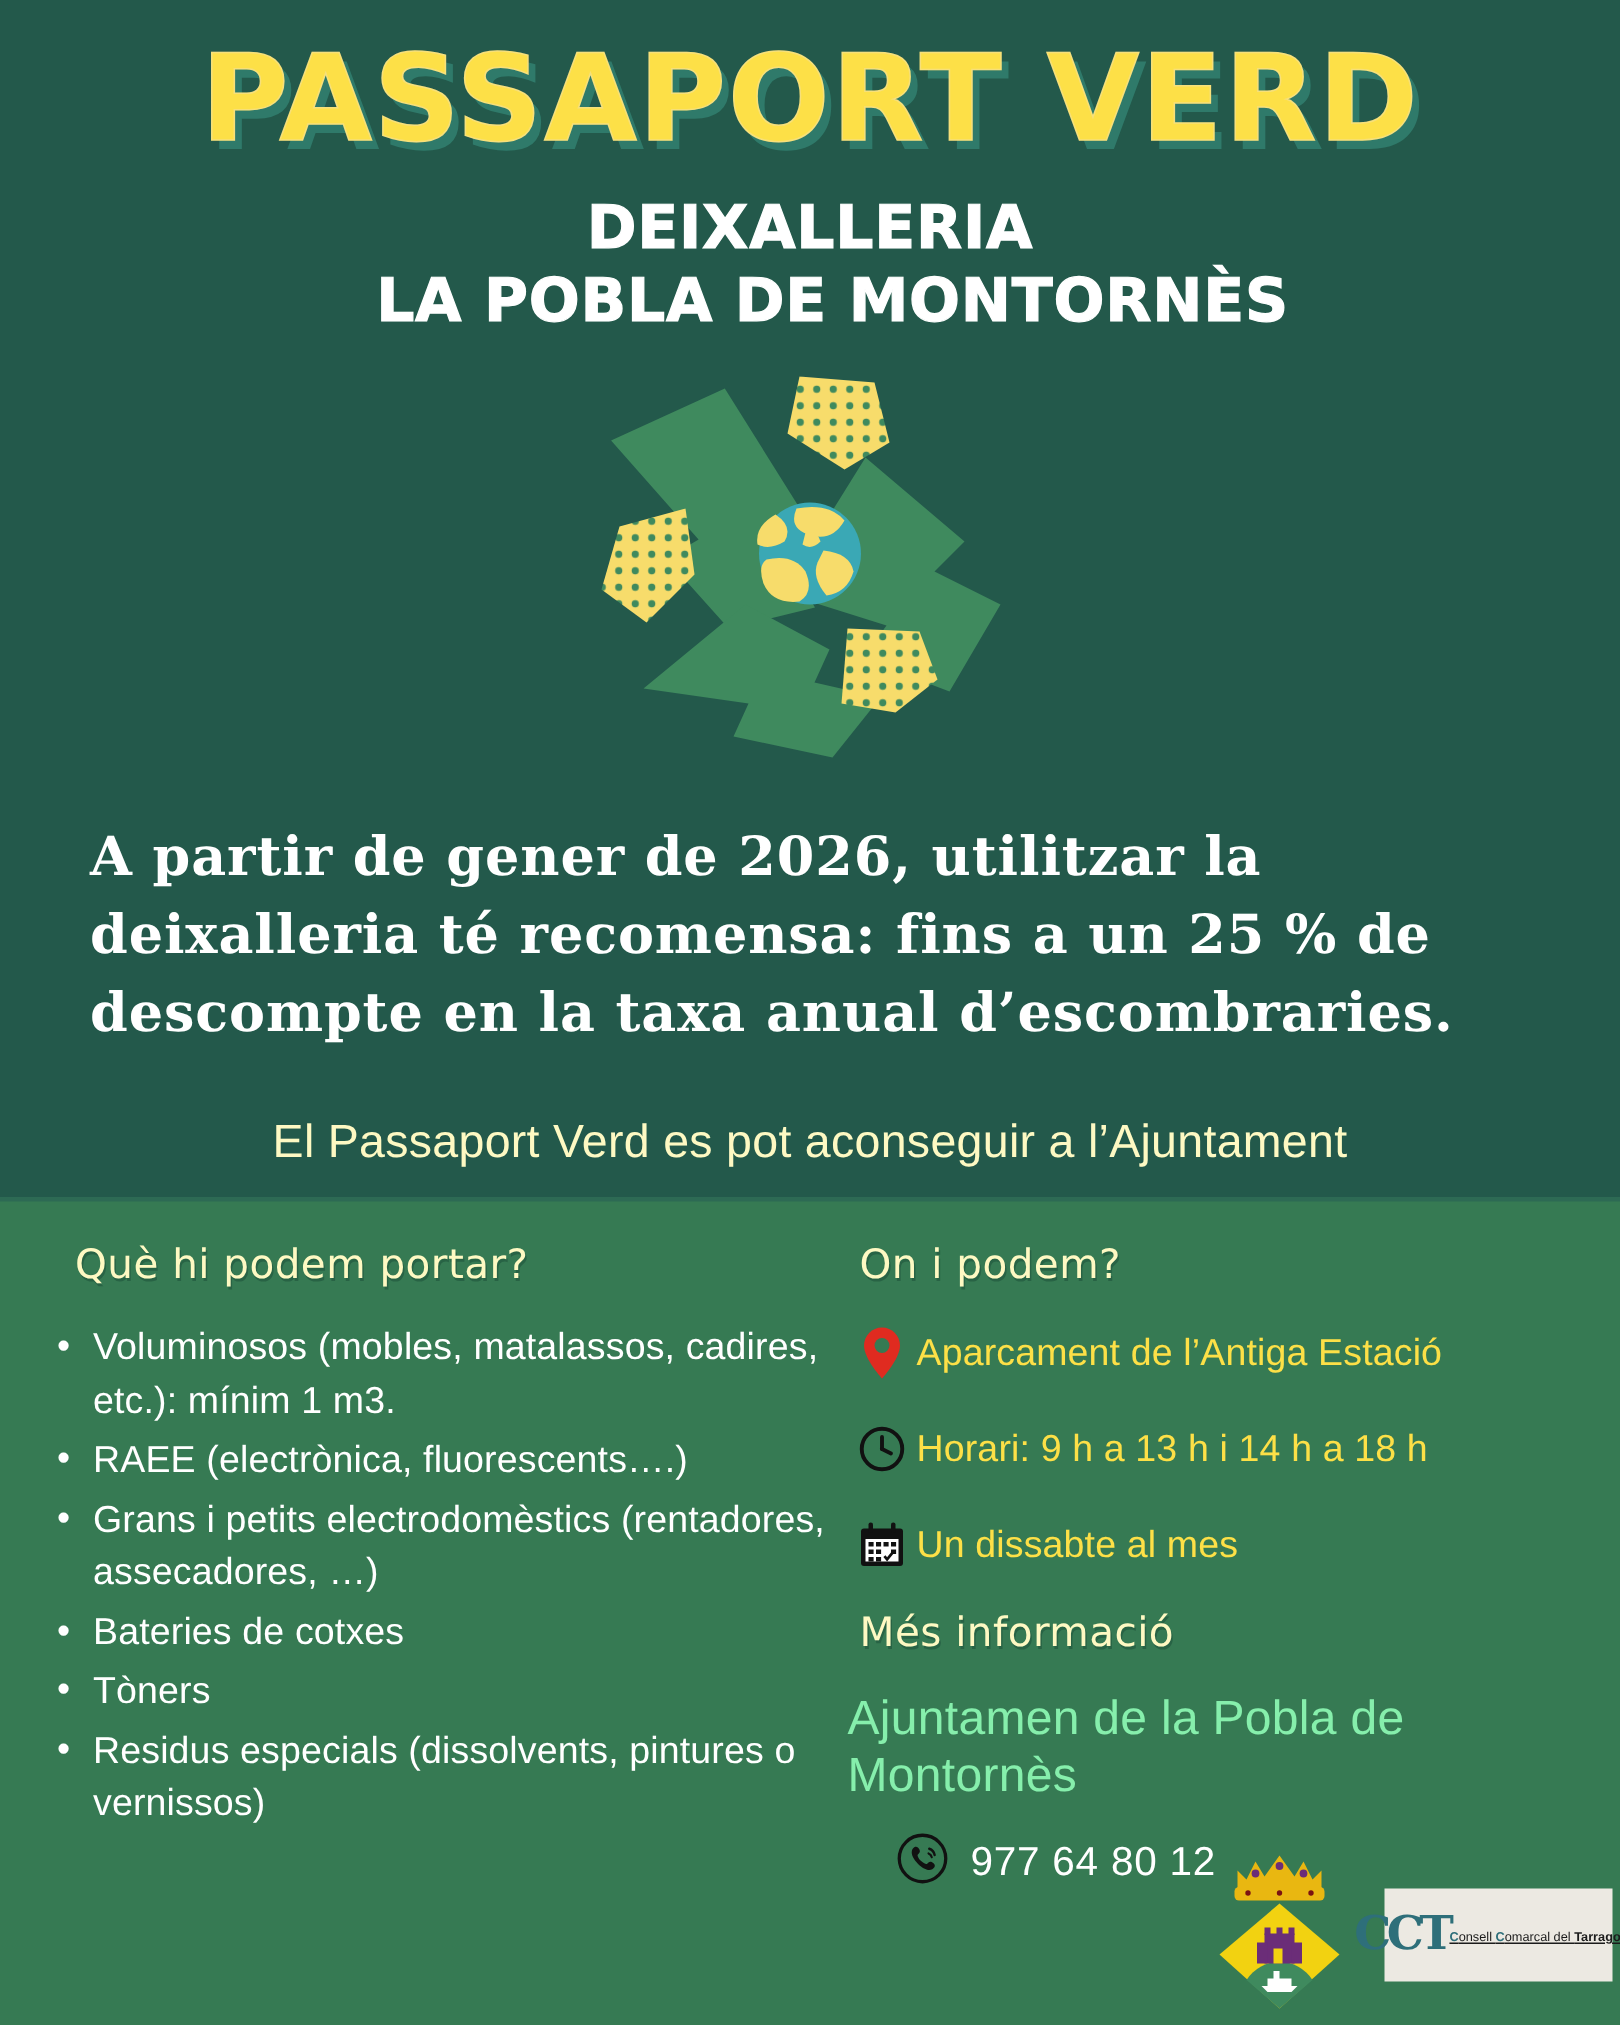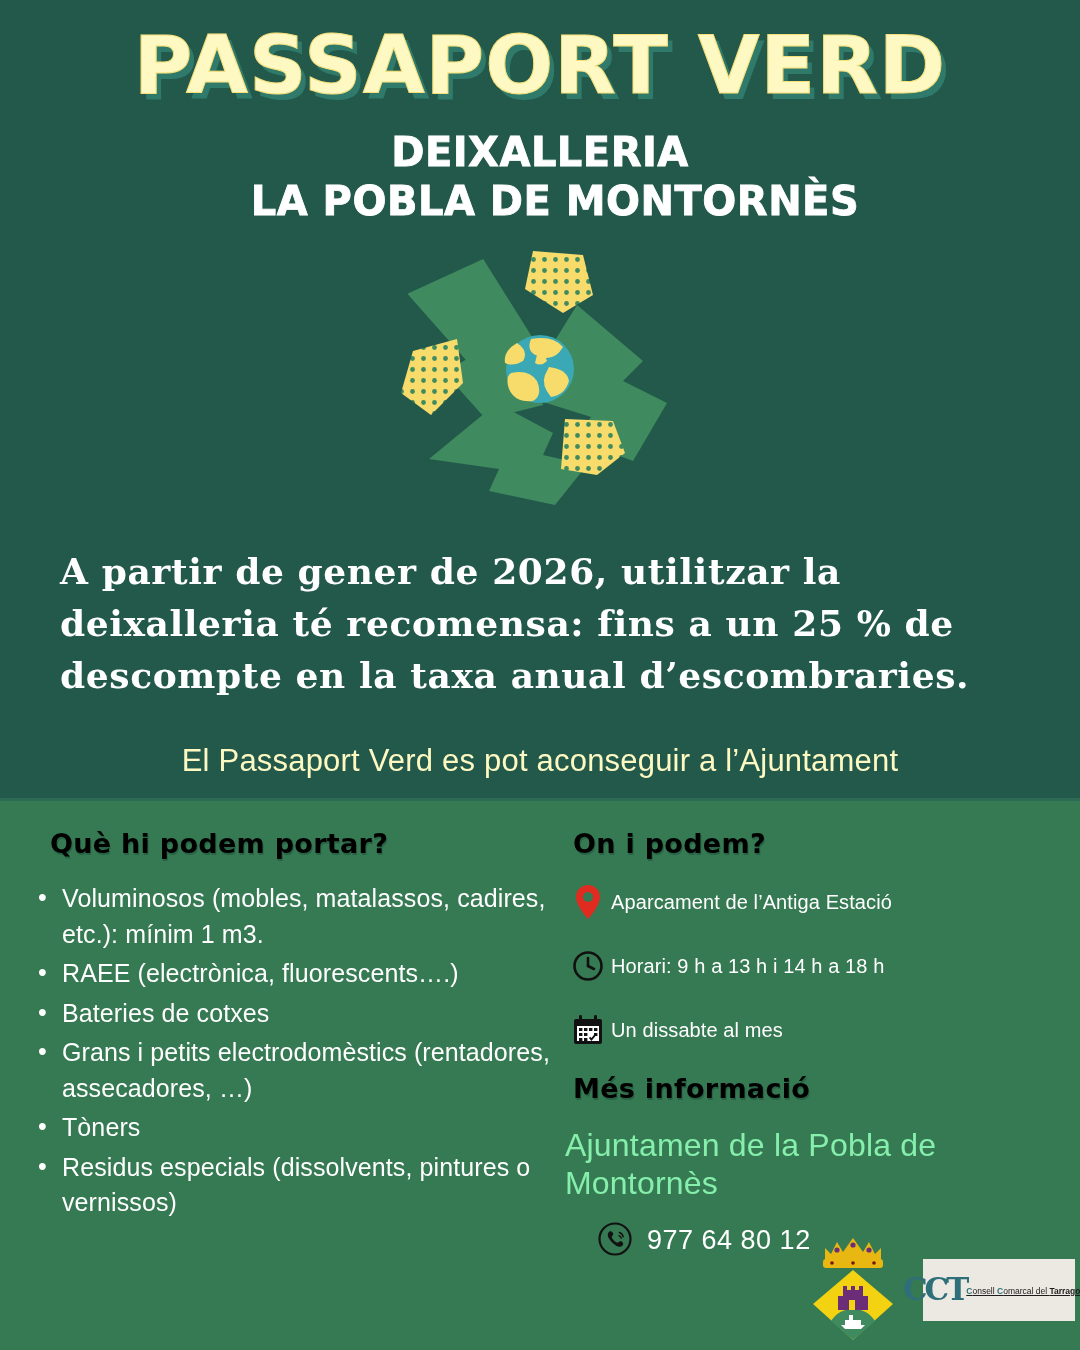--- a/index.html
+++ b/index.html
@@ -33,21 +33,21 @@
   
   .main-title {
     position: absolute;
     left: 0; top: 26px;
     width: 1080px;
     text-align: center;
     font-family: "DejaVu Sans", sans-serif;
     font-weight: bold;
     font-size: 80px;
     letter-spacing: 1px;
-    color: #fef9c3;
+    color: #fde047;
     text-shadow: 5px 6px 0 #2f7a6a;
     line-height: 1.0;
     -webkit-text-stroke: 1px #f7e07a;
   }
   .sub-title {
     position: absolute;
     left: 0; top: 128px;
     width: 1080px;
     text-align: center;
     font-family: "DejaVu Sans", sans-serif;
@@ -98,23 +98,23 @@
     left: 30px; top: 828px;
     width: 520px;
   }
   .col-right {
     position: absolute;
     left: 565px; top: 828px;
     width: 500px;
   }
   .section-head {
     font-family: "DejaVu Sans", sans-serif;
-    font-weight: bold;
+    font-weight: normal;
     font-size: 27px;
-    color: #000000;
+    color: #fef9c3;
     letter-spacing: 0.3px;
     margin: 0 0 22px 20px;
     text-shadow: 1px 2px 0 rgba(30,80,58,0.55);
   }
   .col-right .section-head { margin-left: 8px; }
 
   ul.bring-list {
     list-style: none;
     margin: 0;
     padding: 0;
@@ -144,22 +144,22 @@
     min-height: 42px;
   }
   .info-row .ico {
     width: 46px;
     min-width: 46px;
     display: flex;
     align-items: center;
     justify-content: center;
   }
   .info-row .txt {
-    font-size: 20px;
-    color: #ffffff;
+    font-size: 25px;
+    color: #fde047;
     letter-spacing: 0.1px;
     line-height: 1.2;
   }
 
   .more-head {
     margin-top: 8px;
   }
   .more-org {
     font-size: 32px;
     color: #86efac;
@@ -275,22 +275,22 @@
   </div>
 
   <div class="lead-text">A partir de gener de 2026, utilitzar la deixalleria té recomensa:  fins a un 25 % de descompte en la taxa anual d’escombraries.</div>
   <div class="sub-lead">El Passaport Verd es pot aconseguir a l’Ajuntament</div>
 
   <div class="col-left">
     <div class="section-head">Què hi podem portar?</div>
     <ul class="bring-list">
       <li>Voluminosos (mobles, matalassos, cadires, etc.): mínim 1 m3.</li>
       <li>RAEE (electrònica, fluorescents….)</li>
+      <li>Grans i petits electrodomèstics (rentadores, assecadores, …)</li>
       <li> Bateries de cotxes</li>
-      <li>Grans i petits electrodomèstics (rentadores, assecadores, …)</li>
       <li>Tòners</li>
       <li>Residus especials (dissolvents, pintures o vernissos)</li>
     </ul>
   </div>
 
   <div class="col-right">
     <div class="section-head">On i podem?</div>
 
     <div class="info-row">
       <span class="ico">

